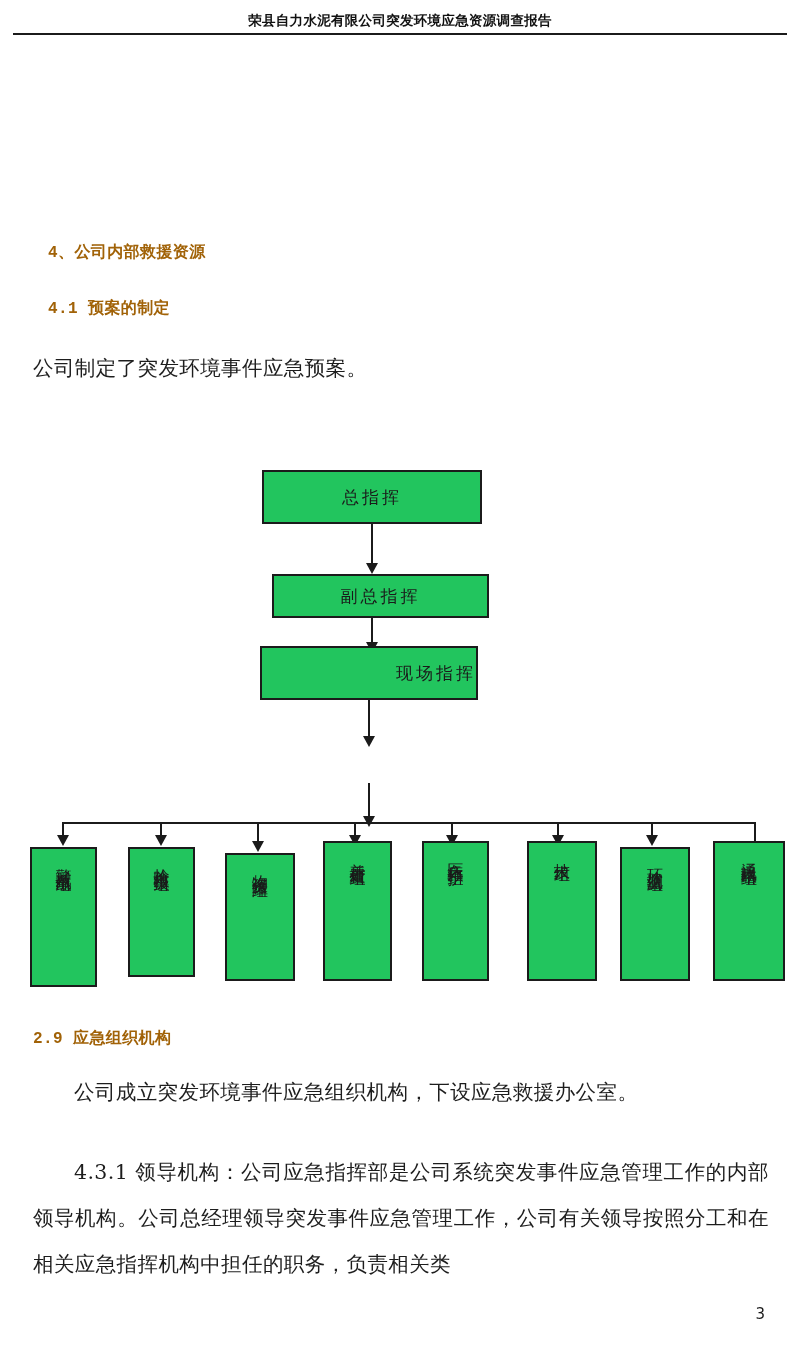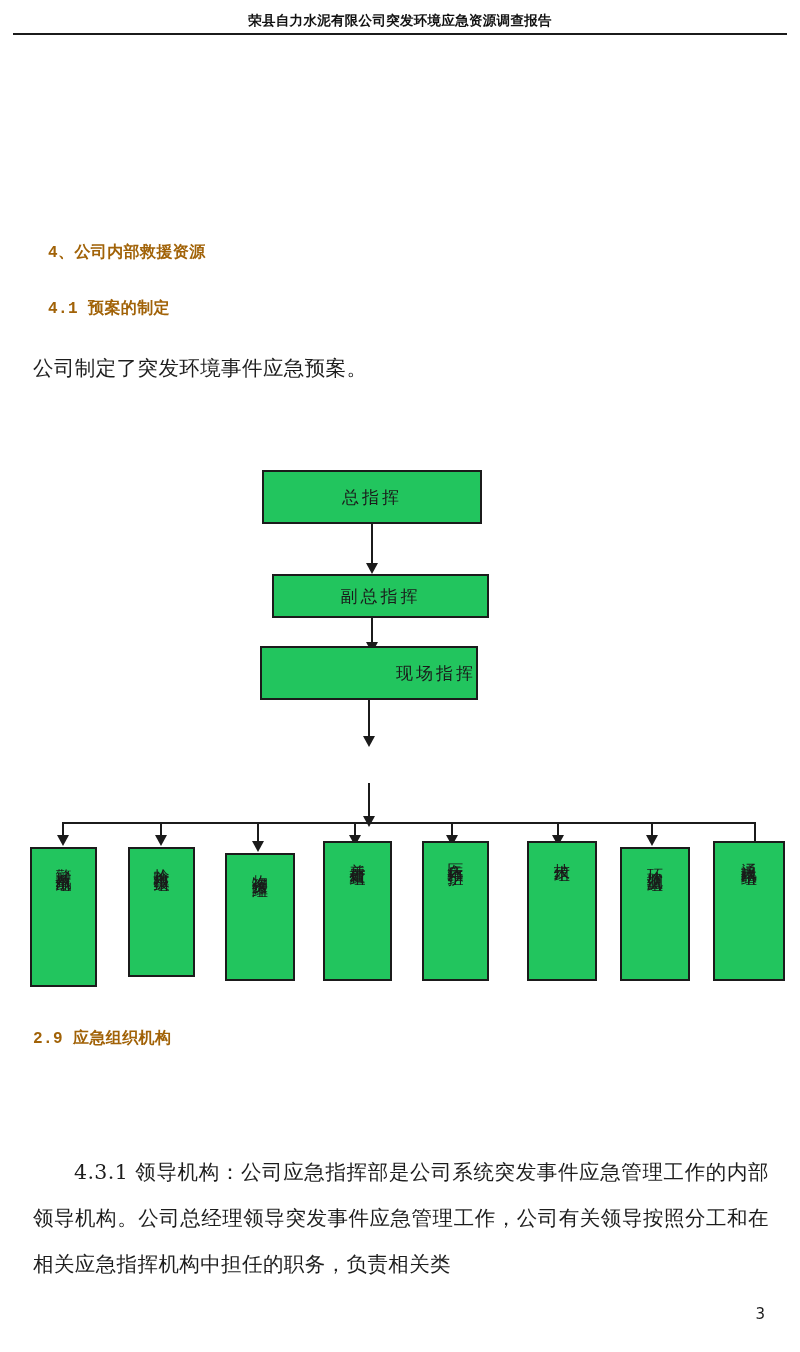--- a/index.html
+++ b/index.html
@@ -242,18 +242,19 @@
     </div>
 
     <div class="node vert" style="left:713px; top:386px; width:72px; height:140px;">
       <span class="node-label">通讯联络组</span>
     </div>
 
   </div>
 
   <div class="heading" id="head-43">2.9 应急组织机构</div>
 
+  <div class="body-text indent2" id="para-org">公司成立突发环境事件应急组织机构，下设应急救援办公室。</div>
 
   <div class="body-text indent2" id="para-leader">4.3.1 领导机构：公司应急指挥部是公司系统突发事件应急管理工作的内部领导机构。公司总经理领导突发事件应急管理工作，公司有关领导按照分工和在相关应急指挥机构中担任的职务，负责相关类</div>
 
   <div class="page-number">3</div>
 
 </div>
 
 </body></html>

